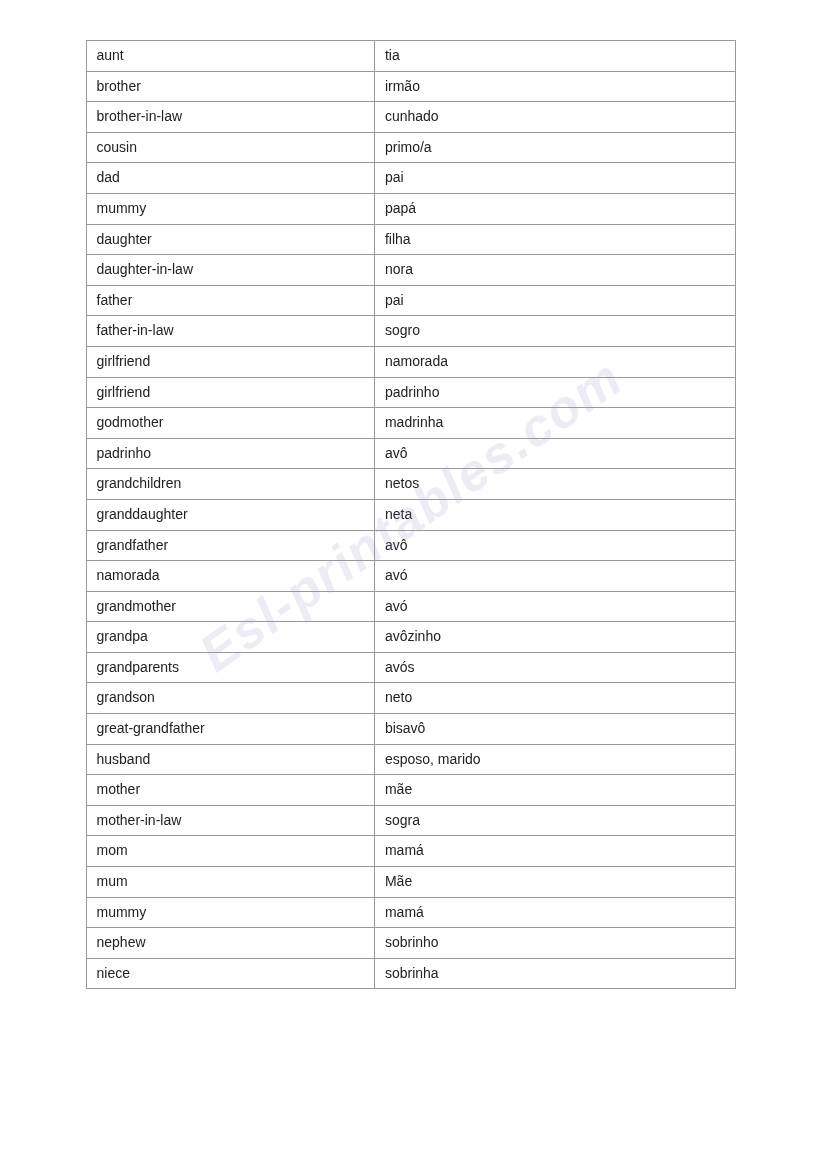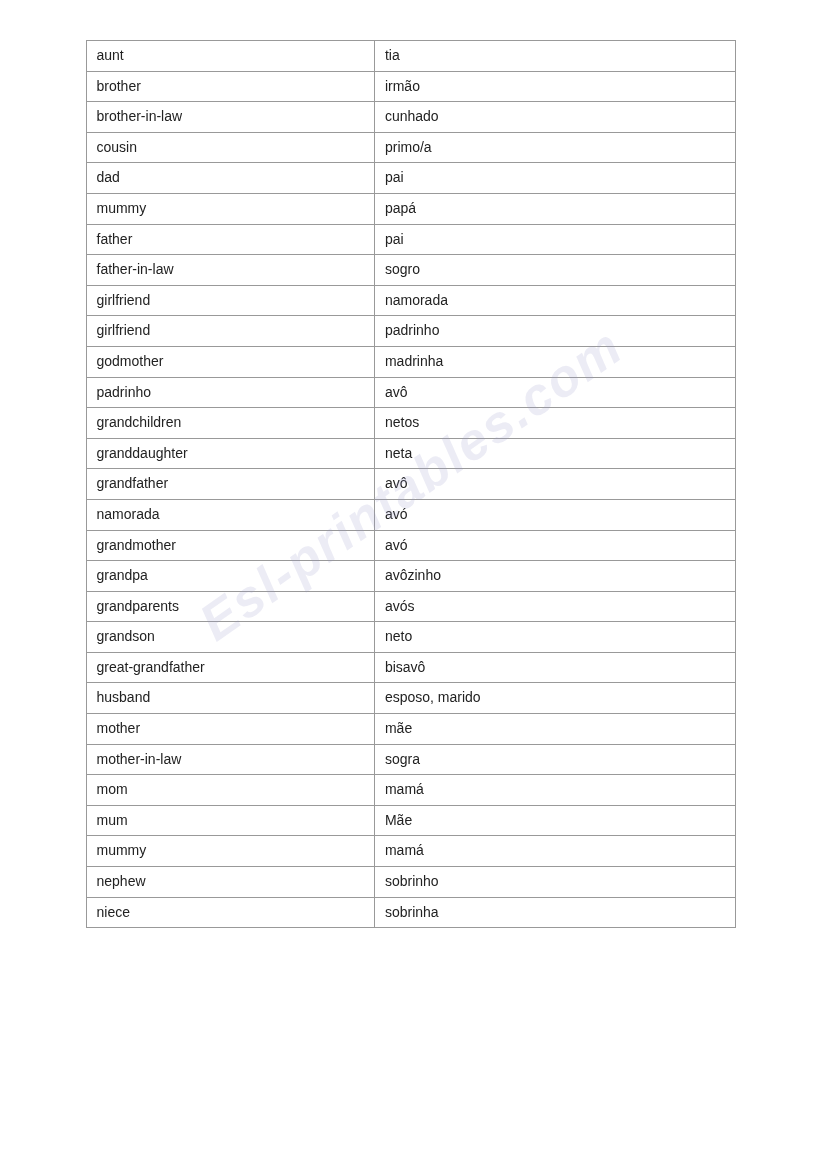--- a/index.html
+++ b/index.html
@@ -87,20 +87,28 @@
         </tr>
         <tr>
           <td>dad</td>
           <td>pai</td>
         </tr>
         <tr>
           <td>mummy</td>
           <td>papá</td>
         </tr>
         <tr>
+          <td>daughter</td>
+          <td>filha</td>
+        </tr>
+        <tr>
+          <td>daughter-in-law</td>
+          <td>nora</td>
+        </tr>
+        <tr>
           <td>father</td>
           <td>pai</td>
         </tr>
         <tr>
           <td>father-in-law</td>
           <td>sogro</td>
         </tr>
         <tr>
           <td>girlfriend</td>
           <td>namorada</td>

